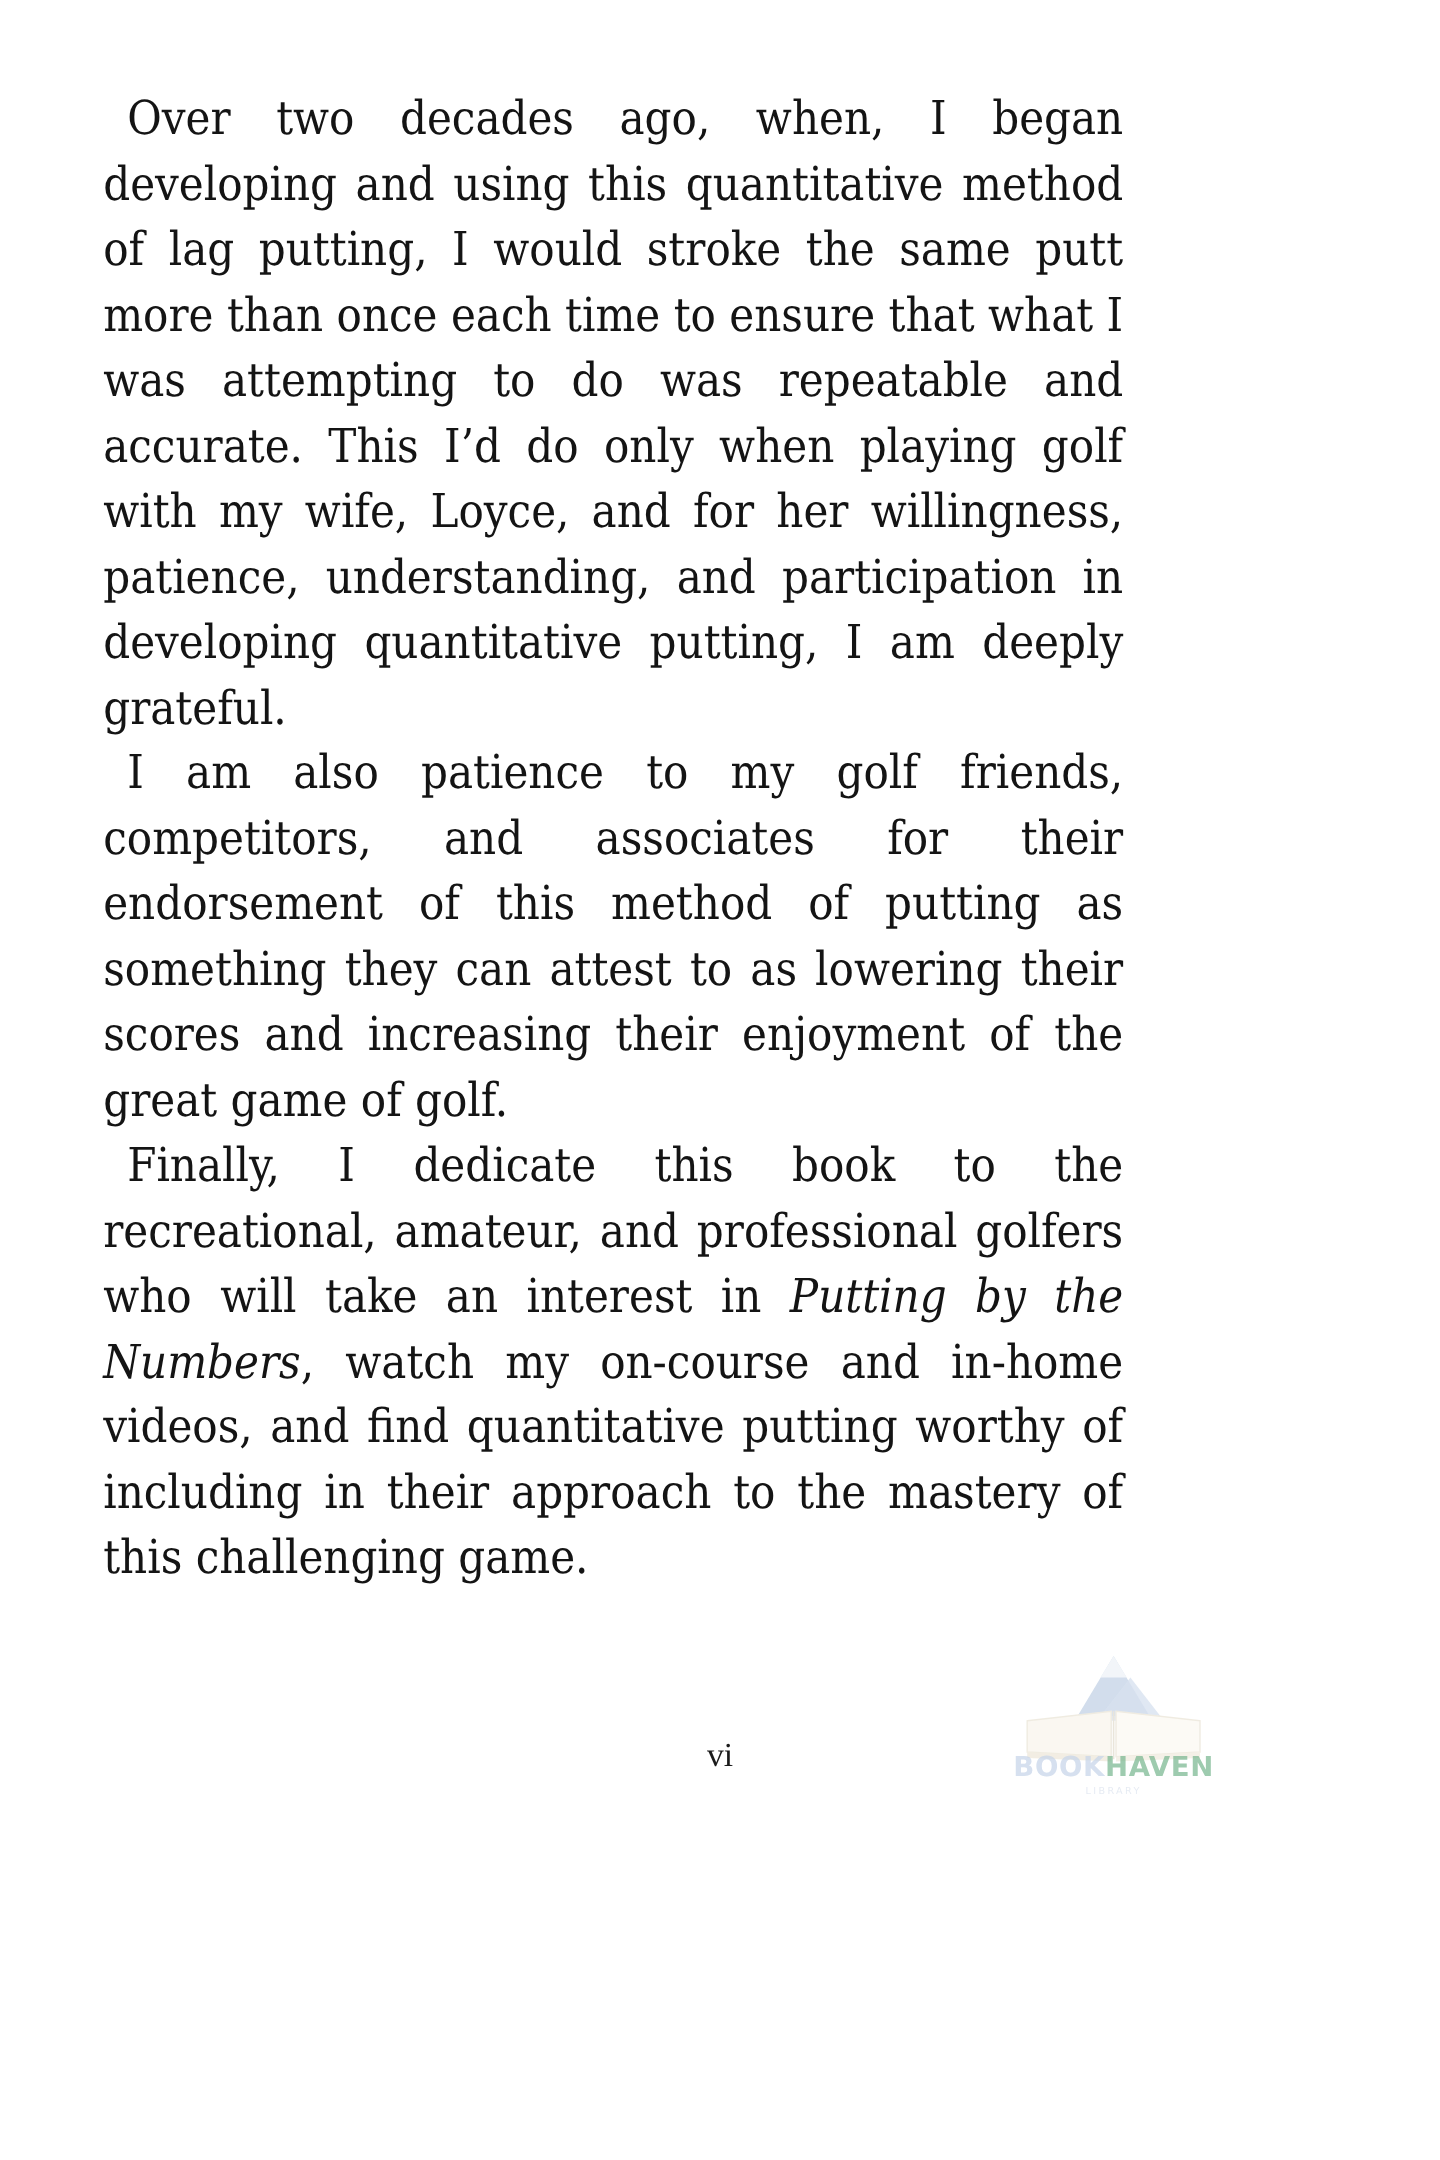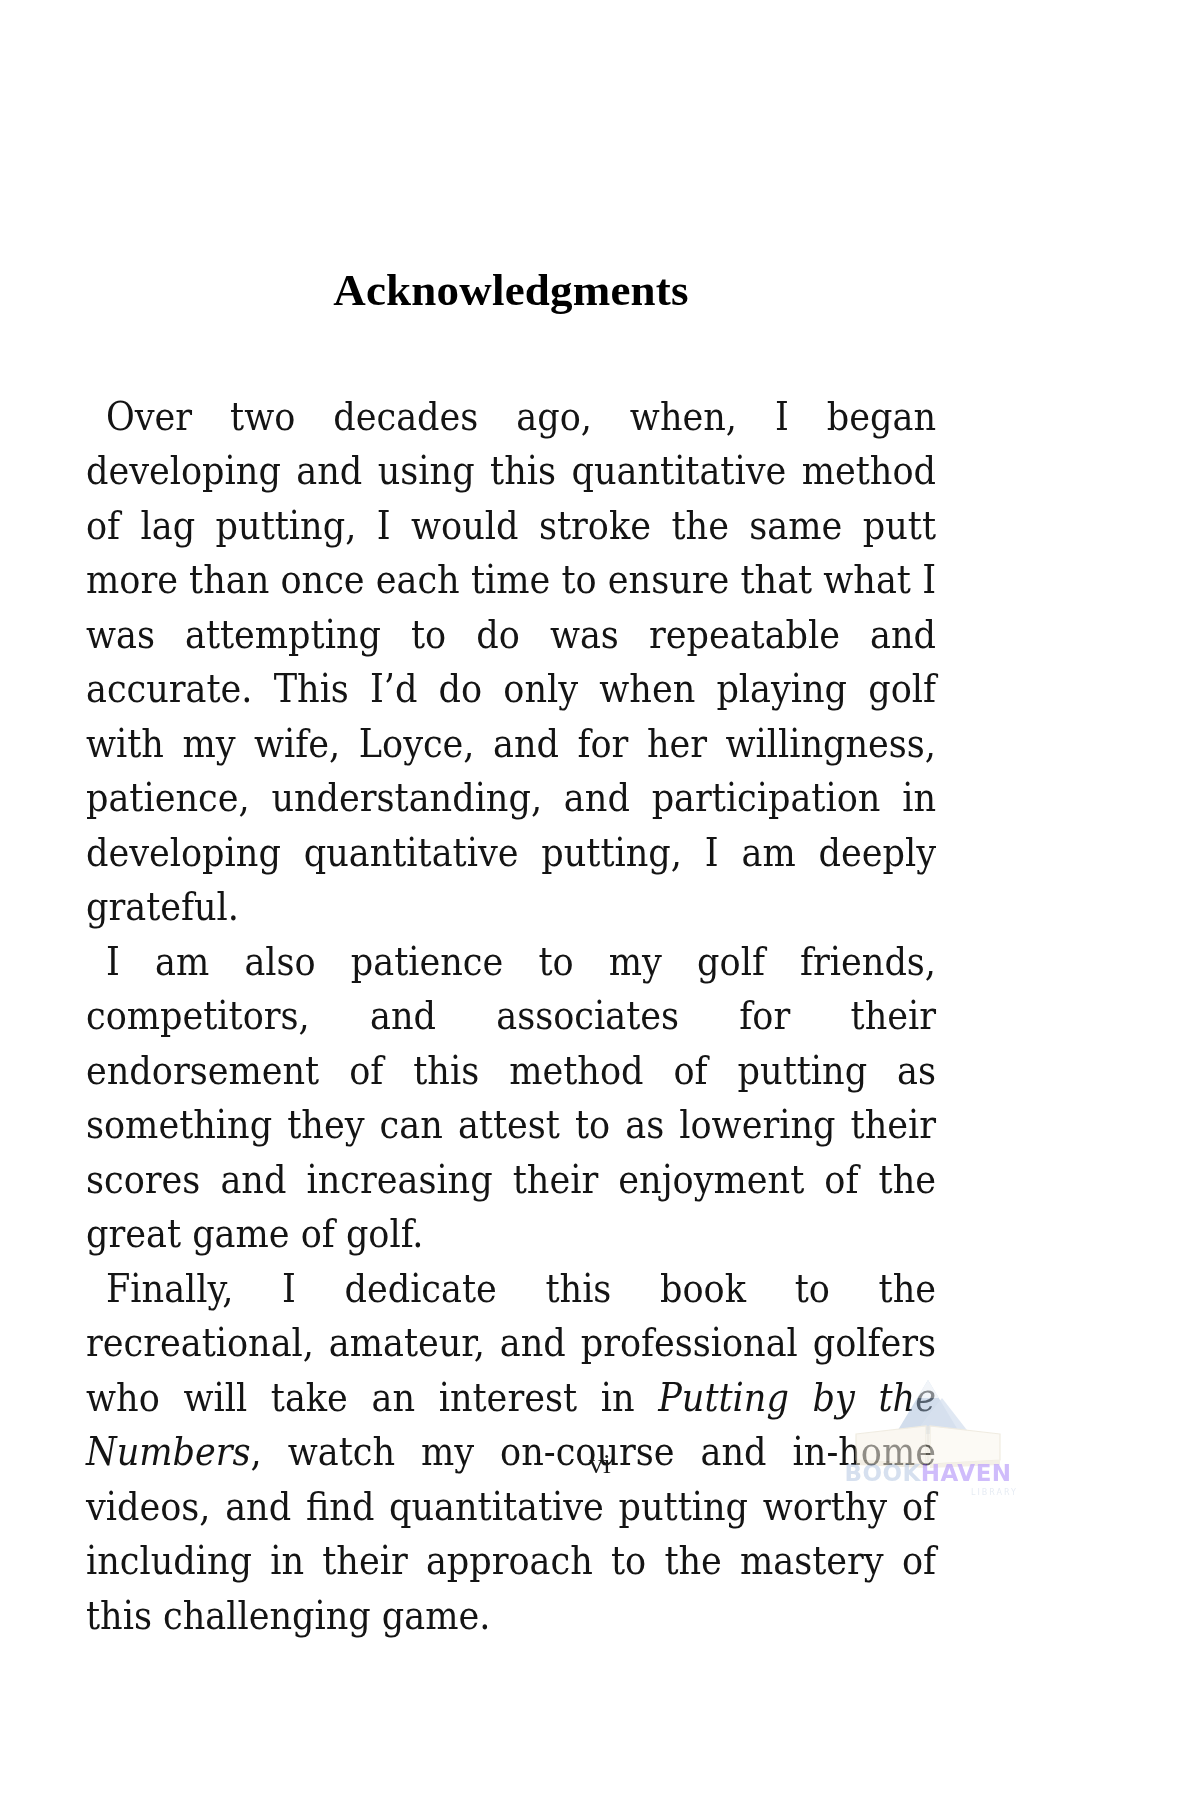--- a/index.html
+++ b/index.html
@@ -97,44 +97,43 @@
     text-align: center;
     font-family: "DejaVu Sans", "Liberation Sans", sans-serif;
     font-weight: bold;
     font-size: 23px;
     letter-spacing: 0.5px;
     color: #9cb4d8;
     opacity: 0.75;
     white-space: nowrap;
   }
   .wm-name .dim {
-    color: #8b5cf6;
+    color: #15803d;
   }
   .wm-sub {
     position: absolute;
     left: 0;
     top: 120px;
     width: 180px;
-    text-align: right;
+    text-align: center;
     font-family: "DejaVu Sans", "Liberation Sans", sans-serif;
     font-size: 8px;
     letter-spacing: 2px;
     color: #c6d2e4;
     opacity: 0.8;
     white-space: nowrap;
   }
 </style>
 </head>
 <body>
 
 <div class="page">
 
   <div class="content">
 
-    <h1 class="page-title">Acknowledgments</h1>
 
     <div class="body-block">
       <p class="para">Over two decades ago, when, I began developing and using this quantitative method of lag putting, I would stroke the same putt more than once each time to ensure that what I was attempting to do was repeatable and accurate. This I’d do only when playing golf with my wife, Loyce, and for her willingness, patience, understanding, and participation in developing quantitative putting, I am deeply grateful.</p>
       <p class="para">I am also patience to my golf friends, competitors, and associates for their endorsement of this method of putting as something they can attest to as lowering their scores and increasing their enjoyment of the great game of golf.</p>
       <p class="para">Finally, I dedicate this book to the recreational, amateur, and professional golfers who will take an interest in <em class="ital">Putting by the Numbers</em>, watch my on-course and in-home videos, and find quantitative putting worthy of including in their approach to the mastery of this challenging game.</p>
     </div>
 
   </div>
 
   <div class="folio">vi</div>

